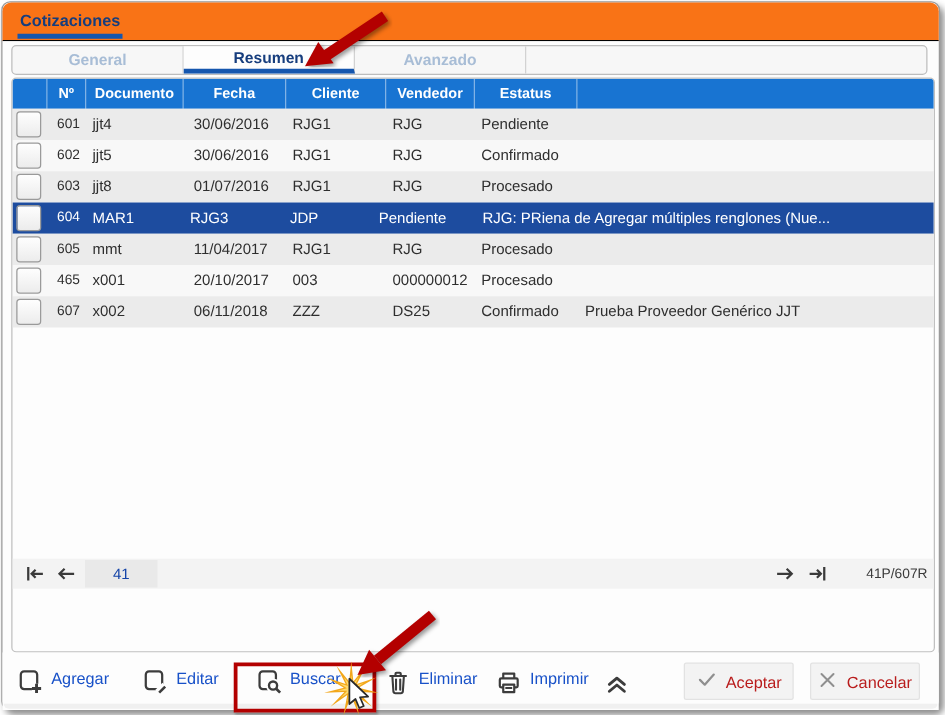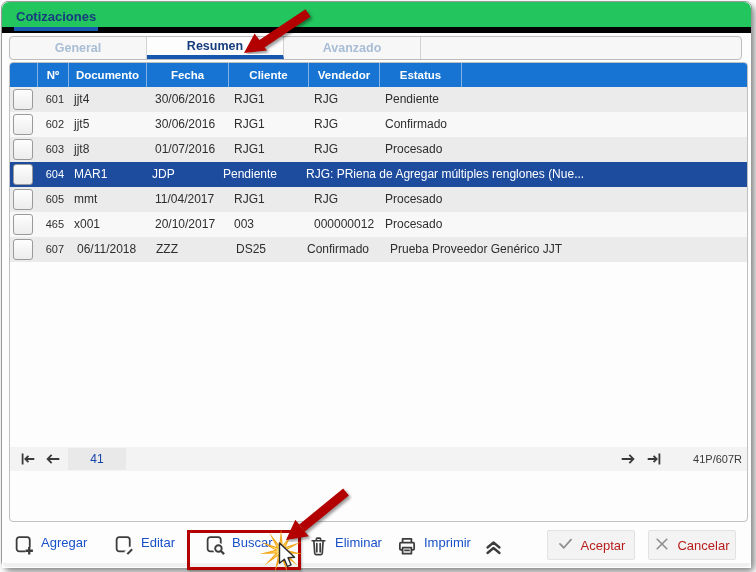--- a/index.html
+++ b/index.html
@@ -5,21 +5,21 @@
   :root{
     --accent:#1556AE; --header-blue:#1874D2; --sel-blue:#1D4C9F;
     --link-blue:#1851C8; --red:#B30000; --active-tab:#163D7D; --inactive-tab:#A8BDD6;
     --ink:#2E2E2E;
   }
   *{box-sizing:border-box;margin:0;padding:0}
   html,body{width:756px;height:572px;background:#fff;font-family:"Liberation Sans","DejaVu Sans",sans-serif;overflow:hidden}
   .dialog{position:absolute;left:1px;top:1px;width:751px;height:567px;background:#fdfdfd;
     border:1px solid #9a9a9a;border-radius:7px;box-shadow:3px 4px 6px rgba(0,0,0,.45)}
   
-  .titleband{position:absolute;left:0;top:0;right:0;height:31px;background:#22c55e;border-radius:7px 7px 0 0;border-bottom:6px solid #000000}
+  .titleband{position:absolute;left:0;top:0;right:0;height:31px;background:#f97316;border-radius:7px 7px 0 0;border-bottom:1px solid #000000}
   .title{position:absolute;left:14px;top:7px;font-size:13px;font-weight:bold;color:var(--active-tab)}
   .title-underline{position:absolute;left:12px;top:25px;width:84px;height:4px;background:var(--accent)}
   
   .tabstrip{position:absolute;left:7px;top:34px;width:733px;height:24px;background:#f7f7f7;
     border:1px solid #bdbdbd;border-radius:4px;display:flex;overflow:hidden}
   .tab{width:137px;height:100%;display:flex;align-items:center;justify-content:center;
     font-size:12.5px;font-weight:bold;color:var(--inactive-tab);border-right:1px solid #d2d2d2;cursor:default}
   .tab.active{background:#fdfdfd;color:var(--active-tab);border-bottom:4px solid var(--accent)}
   
   .panel{position:absolute;left:7px;top:60px;width:739px;height:460px;background:#fdfdfd;
@@ -118,20 +118,21 @@
           <div class="cell col5">RJG</div>
           <div class="cell col6">Procesado</div>
           <div class="cell col7"></div>
         </div>
         <div class="trow selected">
           <div class="cell col0">
             <div class="rowcheck"></div>
           </div>
           <div class="cell col1">604</div>
           <div class="cell col2">MAR1</div>
+          <div class="cell col4">RJG3</div>
           <div class="cell col5">JDP</div>
           <div class="cell col6">Pendiente</div>
           <div class="cell col7">RJG: PRiena de Agregar múltiples renglones (Nue...</div>
         </div>
         <div class="trow odd">
           <div class="cell col0">
             <div class="rowcheck"></div>
           </div>
           <div class="cell col1">605</div>
           <div class="cell col2">mmt</div>
@@ -151,20 +152,21 @@
           <div class="cell col4">003</div>
           <div class="cell col5">000000012</div>
           <div class="cell col6">Procesado</div>
           <div class="cell col7"></div>
         </div>
         <div class="trow odd">
           <div class="cell col0">
             <div class="rowcheck"></div>
           </div>
           <div class="cell col1">607</div>
+          <div class="cell col2">x002</div>
           <div class="cell col3">06/11/2018</div>
           <div class="cell col4">ZZZ</div>
           <div class="cell col5">DS25</div>
           <div class="cell col6">Confirmado</div>
           <div class="cell col7">Prueba Proveedor Genérico JJT</div>
         </div>
       </div>
 
     <div class="pager">
       <div class="pagbtn" style="left:8px">

